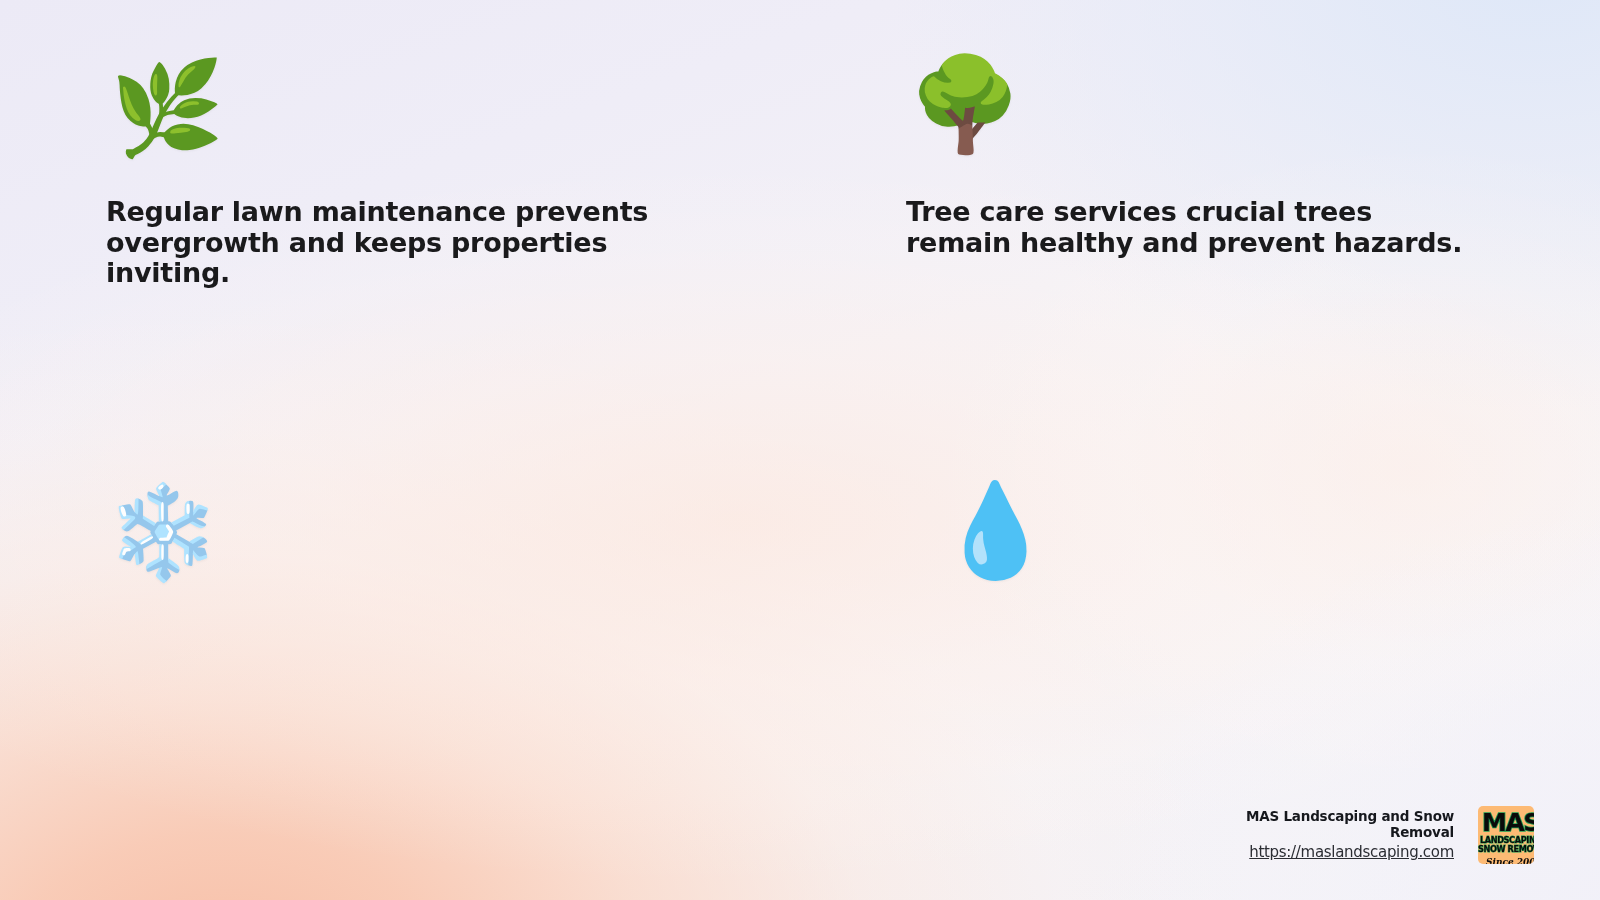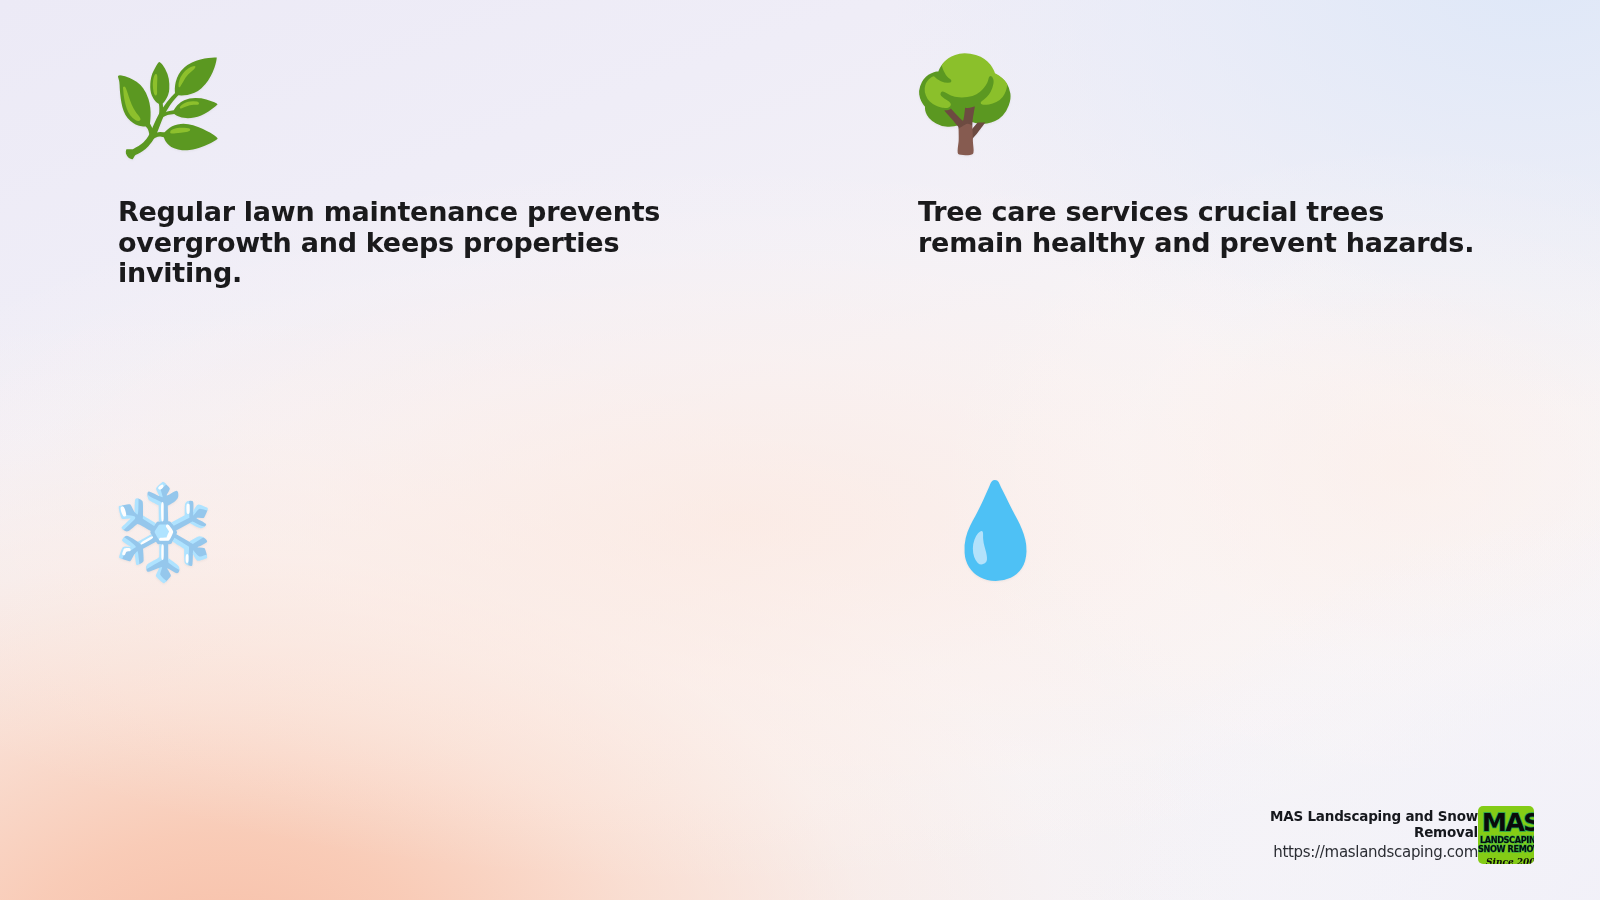--- a/index.html
+++ b/index.html
@@ -107,21 +107,20 @@
     filter:drop-shadow(0 1px 1px rgba(0,0,0,0.05));
   }
 
   .card-text {
     font-family:"DejaVu Sans", sans-serif;
     font-weight:700;
     font-size:27px;
     line-height:30.5px;
     color:#1a1a1c;
     letter-spacing:-0.25px;
-    margin-left:12px;
   }
 
   
   #card-lawn      { left:106px;  top:62px;  width:560px; }
   #card-lawn  .card-text { margin-top:43px; }
 
   #card-tree      { left:906px;  top:58px;  width:580px; }
   #card-tree  .card-text { margin-top:47px; }
 
   #card-snow      { left:104px;  top:486px; width:580px; }
@@ -136,21 +135,21 @@
   #card-snow  .card-icon { margin-left:2px; }
   #card-water .card-icon { margin-left:32px; }
 
   
   #branding {
     position:absolute;
     right:66px;
     bottom:36px;
     display:flex;
     align-items:center;
-    gap:0;
+    gap:24px;
     z-index:6;
   }
 
   #brand-textblock {
     text-align:right;
     width:210px;
   }
 
   #brand-name {
     font-family:"DejaVu Sans", sans-serif;
@@ -162,28 +161,29 @@
   }
 
   #brand-url {
     font-family:"DejaVu Sans", sans-serif;
     font-weight:400;
     font-size:15px;
     line-height:19px;
     color:#2b2d33;
     margin-top:3px;
     letter-spacing:-0.3px;
+    text-decoration:underline;
   }
 
   
   #brand-logo {
     position:relative;
     width:56px;
     height:58px;
-    background:#84cc16;
+    background:#fdba74;
     border-radius:5px;
     overflow:hidden;
     flex:0 0 auto;
   }
 
   #brand-logo-inner {
     position:absolute;
     left:4px;
     top:4px;
     width:62px;

